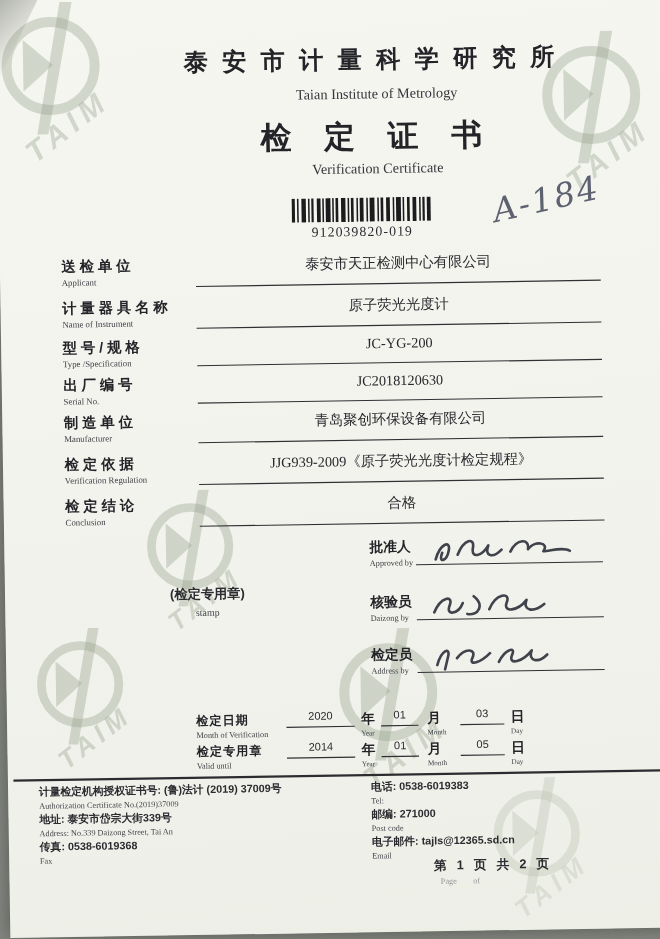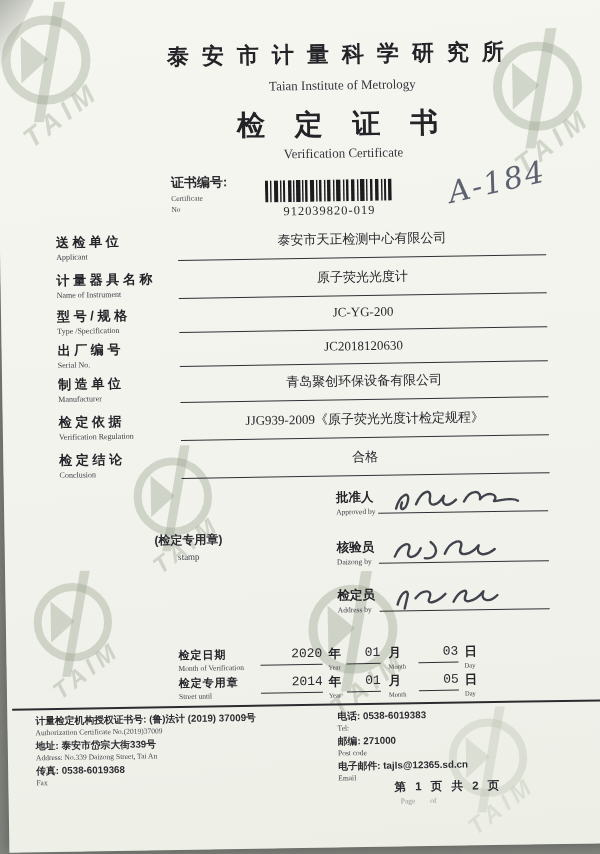--- a/index.html
+++ b/index.html
@@ -79,22 +79,22 @@
   
   .stamp-note { position:absolute; left:128px; top:540px; width:112px; text-align:center; }
   .stamp-cn { font-size:12px; font-weight:600; color:#2b2b30; }
   .stamp-en { font-size:9px; font-family:"Liberation Serif", serif; color:#3e3f45; margin-top:3px; }
 
   
   .date-row { position:absolute; width:600px; height:28px; }
   .d-label { position:absolute; left:172px; top:0; }
   .d-cn { font-size:11px; font-weight:bold; letter-spacing:1px; color:#232328; }
   .d-en { font-size:7.5px; font-family:"Liberation Serif", serif; color:#3e3f45; margin-top:1px; white-space:nowrap; }
-  .d-val { position:absolute; top:0; text-align:right; font-family:Liberation Mono, monospace;
-    font-size:13px; padding-bottom:3px; border-bottom:1.1px solid #303034; }
+  .d-val { position:absolute; top:0; text-align:center; font-family:Liberation Sans, sans-serif;
+    font-size:10px; padding-bottom:3px; border-bottom:1.1px solid #303034; }
   .d-unit { position:absolute; top:0; }
   .d-unit .u-cn { font-size:12.5px; font-weight:bold; color:#232328; }
   .d-unit .u-en { font-size:6.5px; font-family:"Liberation Serif", serif; color:#3e3f45; margin-top:1px; }
 
   
   .footer-rule { position:absolute; left:5px; top:714px; width:589px; height:2.4px; background:#2c2c30; }
   .foot-col { position:absolute; top:721px; }
   .foot-col.left { left:28px; width:295px; }
   .foot-col.right { left:330px; width:260px; }
   .foot-cn { font-size:9.8px; font-weight:bold; color:#2b2b30; line-height:12px; }
@@ -157,25 +157,20 @@
     </div>
 
   <div class="content">
 
     <div class="h-org-cn">泰安市计量科学研究所</div>
     <div class="h-org-en">Taian Institute of Metrology</div>
     <div class="h-title-cn">检 定 证 书</div>
     <div class="h-title-en">Verification Certificate</div>
 
     <div class="certno">
-      <div class="cn-label">
-        <div class="big">证书编号:</div>
-        <div class="tiny">Certificate</div>
-        <div class="tiny">No</div>
-      </div>
       <div class="barcode">
         <svg width="128" height="22" viewBox="0 0 128 22">
           <g fill="#1c1c1f">
             <rect x="0" y="0" width="3" height="22"></rect>
               <rect x="5" y="0" width="1.4" height="22"></rect>
             <rect x="9" y="0" width="4" height="22"></rect>
               <rect x="15" y="0" width="1.4" height="22"></rect>
             <rect x="18" y="0" width="2" height="22"></rect>
               <rect x="23" y="0" width="3.4" height="22"></rect>
             <rect x="28" y="0" width="1.4" height="22"></rect>
@@ -313,21 +308,21 @@
         </span>
       <span class="d-val" style="left:412px;width:40px">03</span>
       <span class="d-unit" style="left:458px">
           <div class="u-cn">日</div>
           <div class="u-en">Day</div>
         </span>
     </div>
     <div class="date-row" style="top:684px">
       <div class="d-label">
           <div class="d-cn">检定专用章</div>
-          <div class="d-en">Street until</div>
+          <div class="d-en">Valid until</div>
         </div>
       <span class="d-val" style="left:254px;width:62px">2014</span>
       <span class="d-unit" style="left:322px">
           <div class="u-cn">年</div>
           <div class="u-en">Year</div>
         </span>
       <span class="d-val" style="left:340px;width:34px">01</span>
       <span class="d-unit" style="left:382px">
           <div class="u-cn">月</div>
           <div class="u-en">Month</div>

